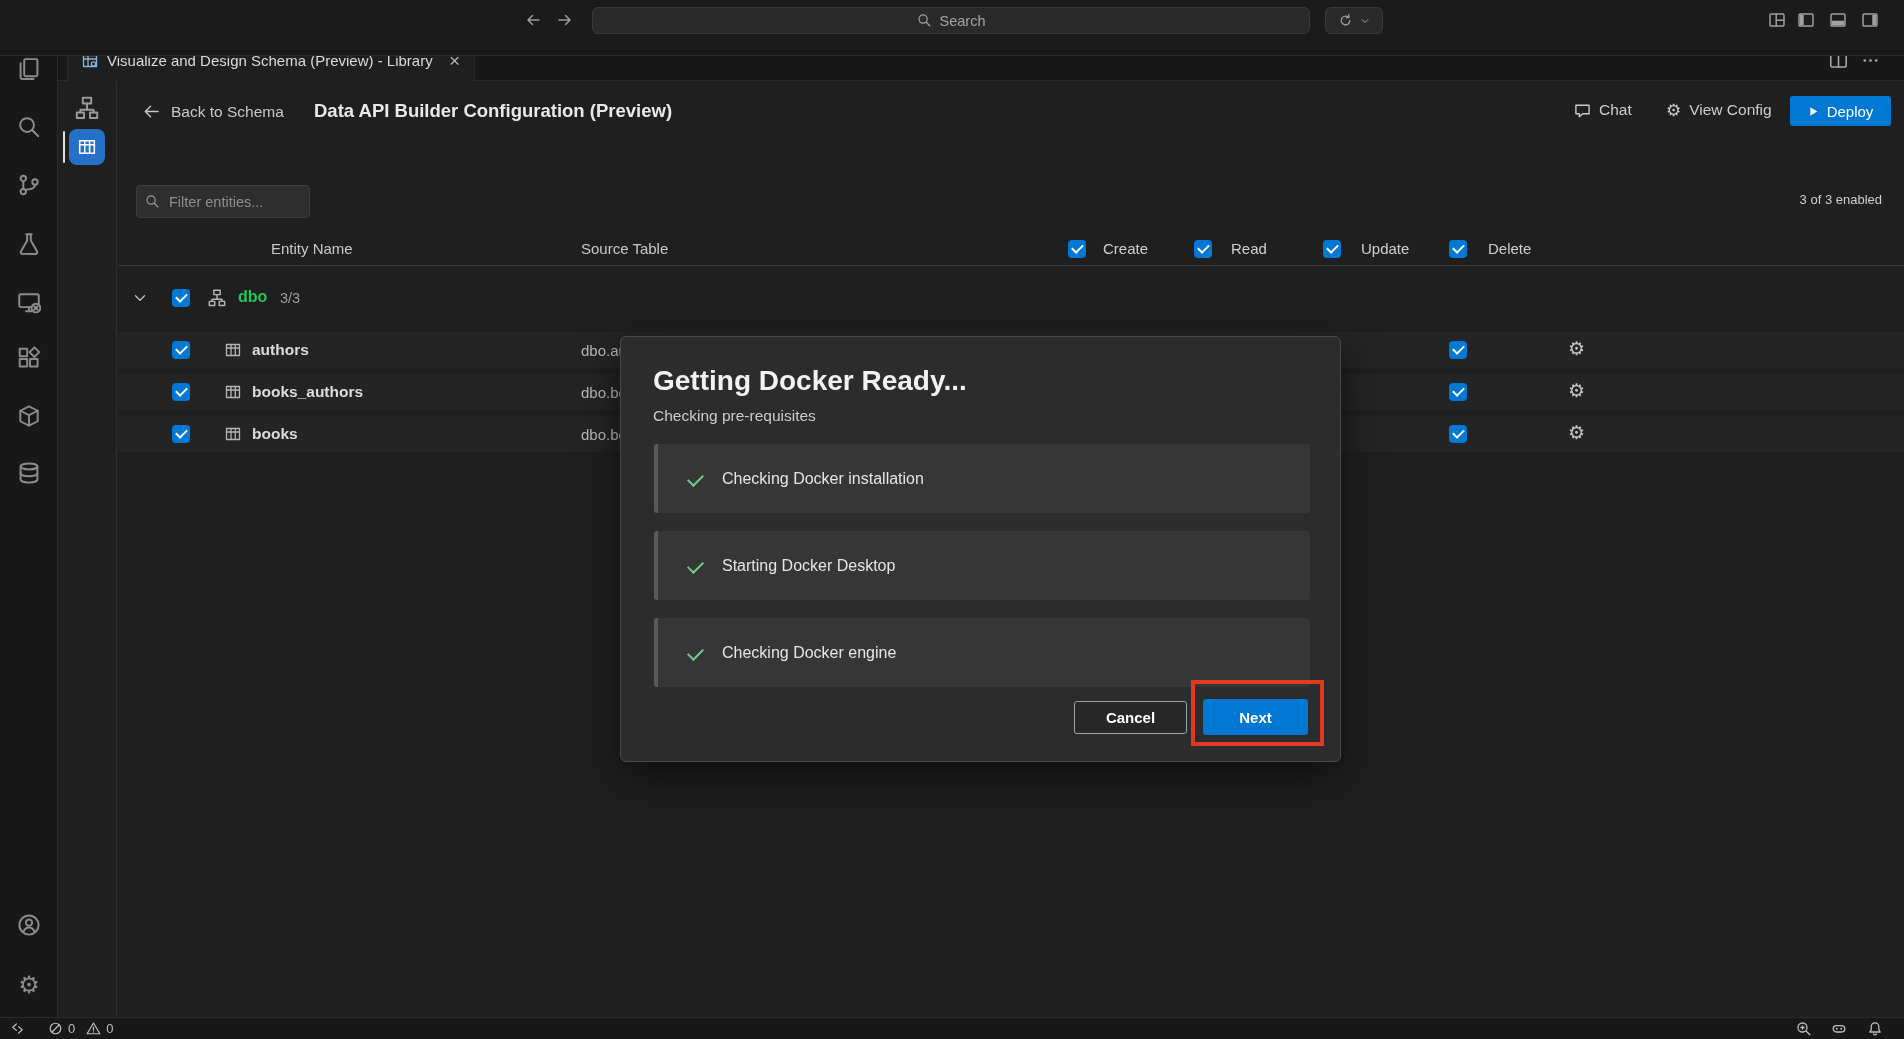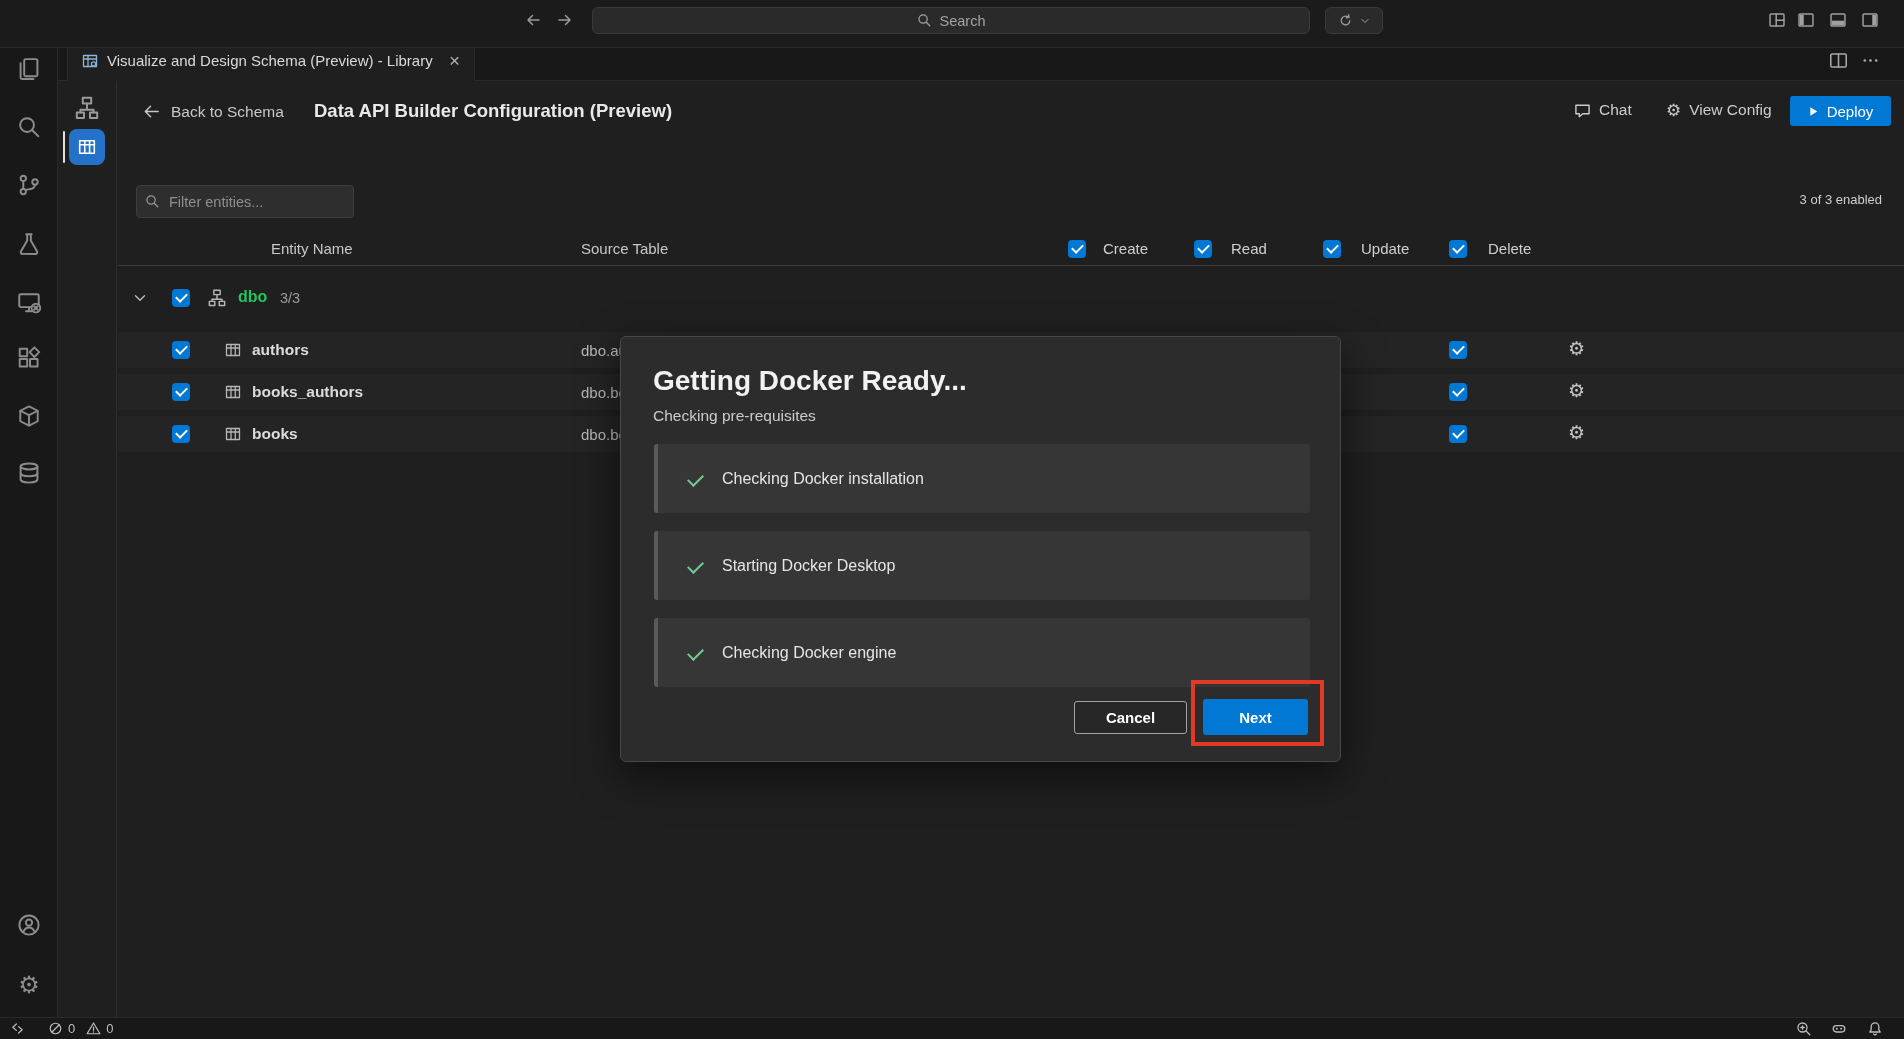--- a/index.html
+++ b/index.html
@@ -2,21 +2,21 @@
 <html><head>
 <meta charset="utf-8">
 <style>
   * { margin:0; padding:0; box-sizing:border-box; }
   html,body { width:1904px; height:1039px; }
   body { position:relative; background:#1f1f1f; font-family:"Liberation Sans",sans-serif; color:#d4d4d4; overflow:hidden; }
   svg { display:block; }
   .st { fill:none; stroke:currentColor; stroke-width:1.3; stroke-linecap:round; stroke-linejoin:round; }
 
   
-  .titlebar { position:absolute; left:0; top:0; width:100%; height:48px; background:#1b1b1b; border-bottom:1px solid #2a2a2a; z-index:5; }
+  .titlebar { position:absolute; left:0; top:0; width:100%; height:56px; background:#1b1b1b; border-bottom:1px solid #2a2a2a; z-index:5; }
   .nav-arrow { position:absolute; top:11px; width:18px; height:18px; color:#9b9b9b; cursor:pointer; }
   .command-center { position:absolute; left:592px; top:7px; width:718px; height:27px; background:#2a2a2a; border:1px solid #3a3a3a; border-radius:6px; display:flex; align-items:center; justify-content:center; gap:8px; color:#a3a3a3; font-size:14.5px; cursor:pointer; }
   .session-btn { position:absolute; left:1325px; top:7px; width:58px; height:27px; background:#2a2a2a; border:1px solid #3a3a3a; border-radius:6px; display:flex; align-items:center; justify-content:center; gap:6px; color:#a3a3a3; cursor:pointer; }
   .tb-icon { position:absolute; top:11px; width:18px; height:18px; color:#a0a0a0; cursor:pointer; }
 
   
   .tabbar { position:absolute; left:58px; top:40px; right:0; height:41px; background:#181818; border-bottom:1px solid #2a2a2a; z-index:4; }
   .tab { position:absolute; left:9px; top:0; width:408px; height:41px; background:#1f1f1f; border-left:1px solid #2a2a2a; border-right:1px solid #2a2a2a; display:flex; align-items:center; gap:9px; padding:0 12px 0 14px; cursor:pointer; }
   .tab-label { font-size:15px; color:#dadada; white-space:nowrap; flex:1; overflow:hidden; }
   .tab-close { color:#b0b0b0; font-size:19px; line-height:1; cursor:pointer; padding:0 2px; }
@@ -45,21 +45,21 @@
   .deploy-btn { position:absolute; left:1672px; top:15px; width:101px; height:30px; background:#0078d4; border-radius:3px; display:flex; align-items:center; justify-content:center; gap:8px; color:#fff; font-size:15px; cursor:pointer; }
 
   
   .api-row { position:absolute; left:0; top:58px; width:100%; height:34px; }
   .api-label { position:absolute; left:18px; top:8px; font-size:15.5px; color:#d2d2d2; }
   .cb { width:18px; height:18px; background:#0078d4; border-radius:4px; position:relative; cursor:pointer; flex:none; }
   .cb::after { content:""; position:absolute; left:3.5px; top:4px; width:9px; height:5px; border-left:2px solid #fff; border-bottom:2px solid #fff; transform:rotate(-45deg); }
   .abs { position:absolute; }
 
   
-  .filter-wrap { position:absolute; left:18px; top:104px; width:218px; height:33px; }
+  .filter-wrap { position:absolute; left:18px; top:104px; width:174px; height:33px; }
   .filter-input { width:100%; height:100%; background:#2e2e2e; border:1px solid #3e3e3e; border-radius:4px; color:#cccccc; font-size:14.5px; font-family:"Liberation Sans",sans-serif; padding:0 8px 0 32px; outline:none; }
   .filter-input::placeholder { color:#8f8f8f; }
   .filter-search-icon { position:absolute; left:9px; top:9px; width:15px; height:15px; color:#9a9a9a; }
   .enabled-summary { position:absolute; right:22px; top:111px; font-size:13px; color:#cfcfcf; }
 
   
   .table-header { position:absolute; left:0; top:151px; width:100%; height:34px; border-bottom:1px solid #3c3c3c; font-size:15px; color:#c8c8c8; }
   .th-text { position:absolute; top:8px; }
   .crud-cb { top:8px; }
   .group-row { position:absolute; left:0; top:196px; width:100%; height:42px; }

